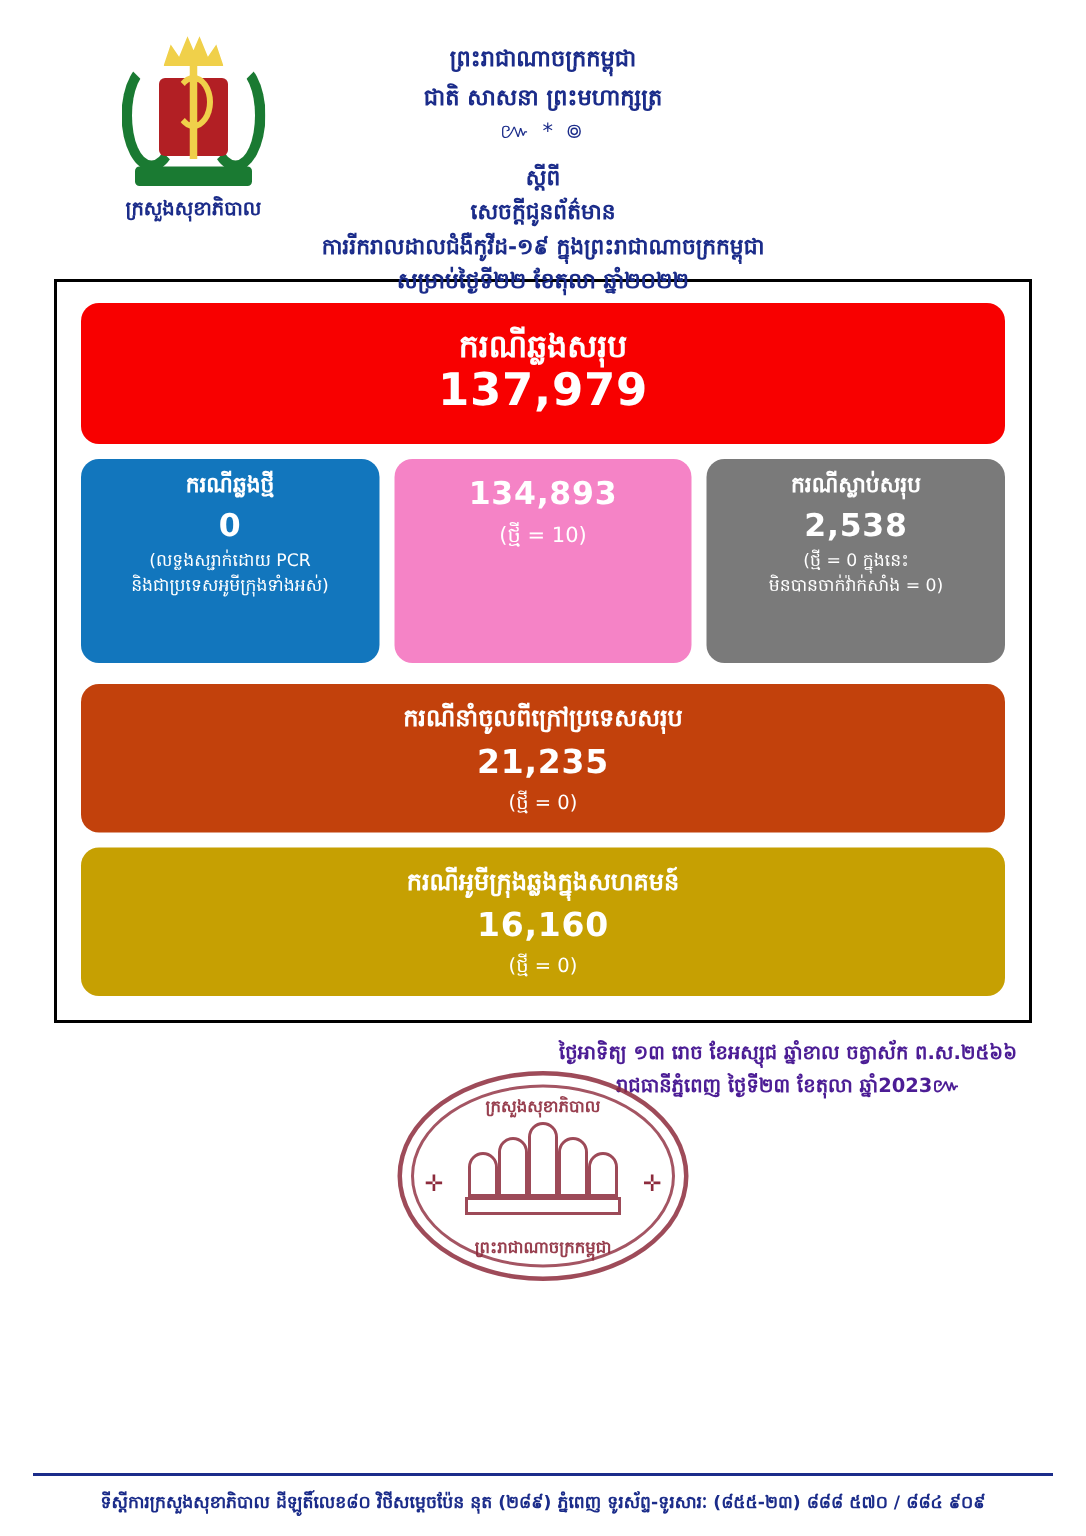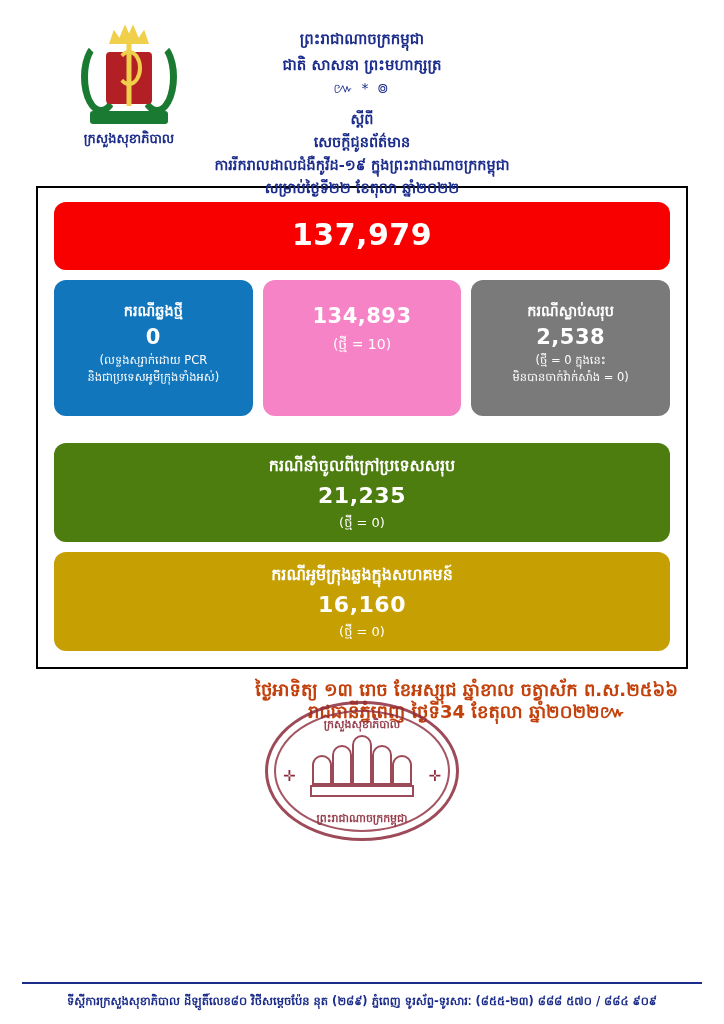--- a/index.html
+++ b/index.html
@@ -182,58 +182,58 @@
   .card-total .card-title { font-size: 21px; }
   .card-total .card-value { font-size: 30px; }
 
   .row3 {
     display: flex;
     gap: 10px;
     margin-bottom: 10px;
   }
   .row3 .card {
     flex: 1 1 0;
-    margin-bottom: 17px;
+    margin-bottom: 4px;
     min-height: 136px;
     display: flex;
     flex-direction: column;
     justify-content: flex-start;
-    padding: 21px 6px;
+    padding: 8px 6px;
   }
   .card-new { background: #1276bd; }
   .card-recovered { background: #f583c6; }
   .card-death { background: #7a7a7a; }
 
   .row3 .card .card-title { font-size: 14.5px; line-height: 21px; }
   .row3 .card .card-value { font-size: 21px; line-height: 30px; }
   .card-recovered .card-value { font-size: 24px; }
   .row3 .card .card-note { font-size: 11.5px; line-height: 17px; }
 
-  .card-imported { background: #4d7c0f; }
+  .card-imported { background: #c2410c; }
   .card-community { background: #c6a002; }
   .card-imported .card-title,
   .card-community .card-title { font-size: 16px; }
   .card-imported .card-value,
   .card-community .card-value { font-size: 22px; }
   .card-imported .card-note,
   .card-community .card-note { font-size: 13px; }
 
   
   .sign-area {
     position: relative;
     height: 170px;
     margin-top: 4px;
   }
   .sign-lines {
     position: absolute;
     right: 46px;
     top: 6px;
     text-align: center;
-    color: #c2410c;
-    font-size: 18px;
+    color: #4c1d95;
+    font-size: 13px;
     line-height: 22px;
     font-weight: bold;
   }
   .stamp {
     position: absolute;
     left: 50%;
     transform: translateX(-50%);
     top: 28px;
     width: 194px;
     height: 140px;
@@ -351,20 +351,21 @@
     <div>ស្ដីពី</div>
     <div>សេចក្ដីជូនព័ត៌មាន</div>
     <div>ការរីករាលដាលជំងឺកូវីដ-១៩ ក្នុងព្រះរាជាណាចក្រកម្ពុជា</div>
     <div>សម្រាប់ថ្ងៃទី២២ ខែតុលា ឆ្នាំ២០២២</div>
   </div>
 </div>
 
 <div class="panel">
 
   <div class="card card-total">
+    <div class="card-title">ករណីឆ្លងសរុប</div>
     <div class="card-value">137,979</div>
   </div>
 
   <div class="row3">
     <div class="card card-new">
       <div class="card-title">ករណីឆ្លងថ្មី</div>
       <div class="card-value">0</div>
       <div class="card-note" style="white-space:pre-line">(លទ្លងសរ្ជាក់ដោយ PCR
 និងជាប្រទេសអូមីក្រុងទាំងអស់)</div>
     </div>
@@ -391,21 +392,21 @@
   <div class="card card-community" style="margin-bottom:0">
     <div class="card-title">ករណីអូមីក្រុងឆ្លងក្នុងសហគមន៍</div>
     <div class="card-value">16,160</div>
     <div class="card-note">(ថ្មី = 0)</div>
   </div>
 </div>
 
 <div class="sign-area">
   <div class="sign-lines">
     <div>ថ្ងៃអាទិត្យ ១៣ រោច ខែអស្សុជ ឆ្នាំខាល ចត្វាស័ក ព.ស.២៥៦៦</div>
-    <div>រាជធានីភ្នំពេញ ថ្ងៃទី34 ខែតុលា ឆ្នាំ២០២២៚</div>
+    <div>រាជធានីភ្នំពេញ ថ្ងៃទី២៣ ខែតុលា ឆ្នាំ2023៚</div>
   </div>
 
   <div class="stamp">
     <div class="ring"></div>
     <div class="ring2"></div>
     <div class="arc-text arc-top">ក្រសួងសុខាភិបាល</div>
     <div class="temple">
       <div class="tower t1"></div>
       <div class="tower t2"></div>
       <div class="tower t3"></div>

